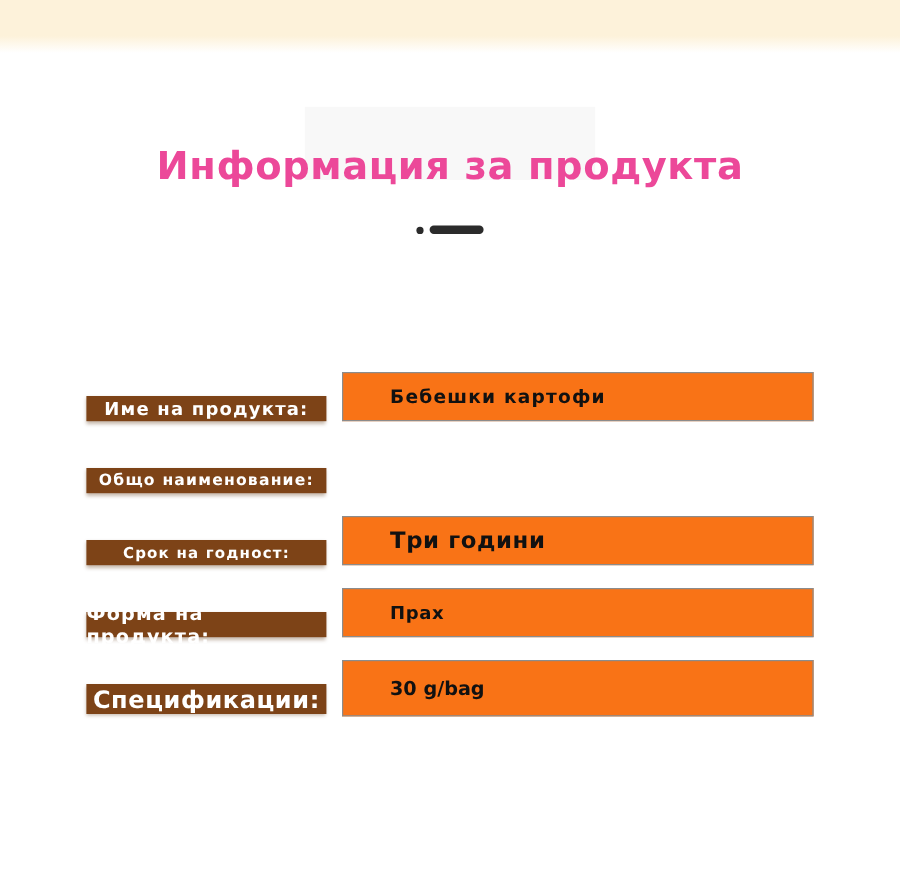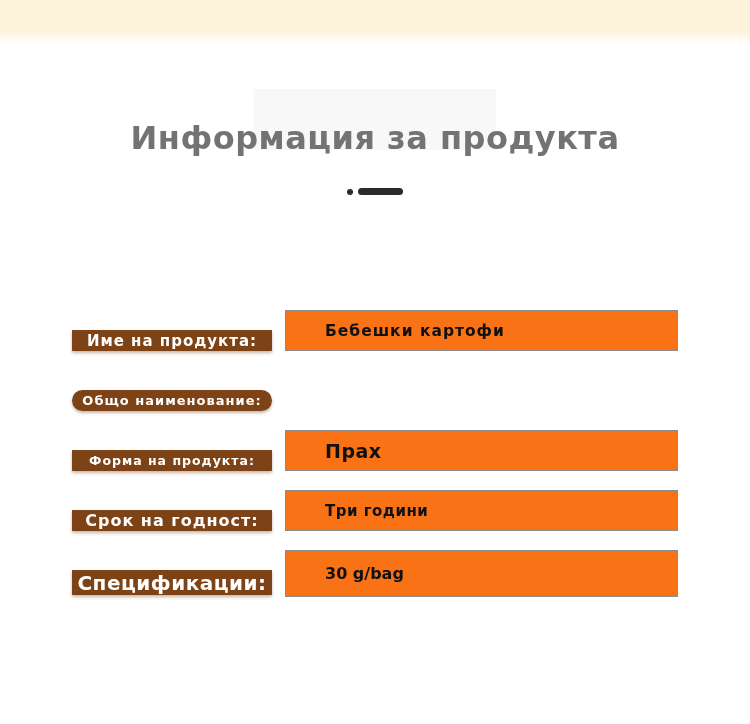--- a/index.html
+++ b/index.html
@@ -29,21 +29,21 @@
   }
 
   .page-title {
     position: absolute;
     left: 0; top: 96px;
     width: 750px;
     text-align: center;
     font-size: 32px;
     font-weight: 700;
     letter-spacing: 0.5px;
-    color: #737373;
+    color: #ec4899;
     line-height: 42px;
   }
 
   .page-subtitle {
     position: absolute;
     left: 0; top: 156px;
     width: 750px;
     text-align: center;
     font-family: "Liberation Sans", sans-serif;
     font-size: 15px;
@@ -104,21 +104,21 @@
     display: flex;
     align-items: center;
     padding-left: 39px;
     font-weight: 700;
     color: #111111;
   }
 
   
   .spec-row:nth-child(1) .spec-label { font-size: 15px; }
   .spec-row:nth-child(1) .spec-value { font-size: 15.5px; letter-spacing: 1px; }
-  .spec-row:nth-child(2) .spec-label { font-size: 13px; border-radius: 18px; }
+  .spec-row:nth-child(2) .spec-label { font-size: 13px; }
   .spec-row:nth-child(2) .spec-value { font-size: 12.5px; letter-spacing: 1.5px; }
   .spec-row:nth-child(3) .spec-label { font-size: 12.5px; }
   .spec-row:nth-child(3) .spec-value { font-size: 19px; letter-spacing: 0.5px; }
   .spec-row:nth-child(4) .spec-label { font-size: 16px; }
   .spec-row:nth-child(4) .spec-value { font-size: 15px; letter-spacing: 0.5px; }
   .spec-row:nth-child(5) .spec-label { font-size: 20px; letter-spacing: 0.5px; }
   .spec-row:nth-child(5) .spec-value { font-size: 16px; height: 45px; }
   .spec-row:nth-child(5) { height: 45px; }
 </style>
 </head>
@@ -143,27 +143,27 @@
     <div class="spec-row">
       <div class="spec-label">Име на продукта:</div>
       <div class="spec-value">Бебешки картофи</div>
     </div>
 
     <div class="spec-row">
       <div class="spec-label">Общо наименование:</div>
     </div>
 
     <div class="spec-row">
-      <div class="spec-label">Форма на продукта:</div>
-      <div class="spec-value">Прах</div>
+      <div class="spec-label">Срок на годност:</div>
+      <div class="spec-value">Три години</div>
     </div>
 
     <div class="spec-row">
-      <div class="spec-label">Срок на годност:</div>
-      <div class="spec-value">Три години</div>
+      <div class="spec-label">Форма на продукта:</div>
+      <div class="spec-value">Прах</div>
     </div>
 
     <div class="spec-row">
       <div class="spec-label">Спецификации:</div>
       <div class="spec-value">30 g/bag</div>
     </div>
 
   </div>
 
 </div>

